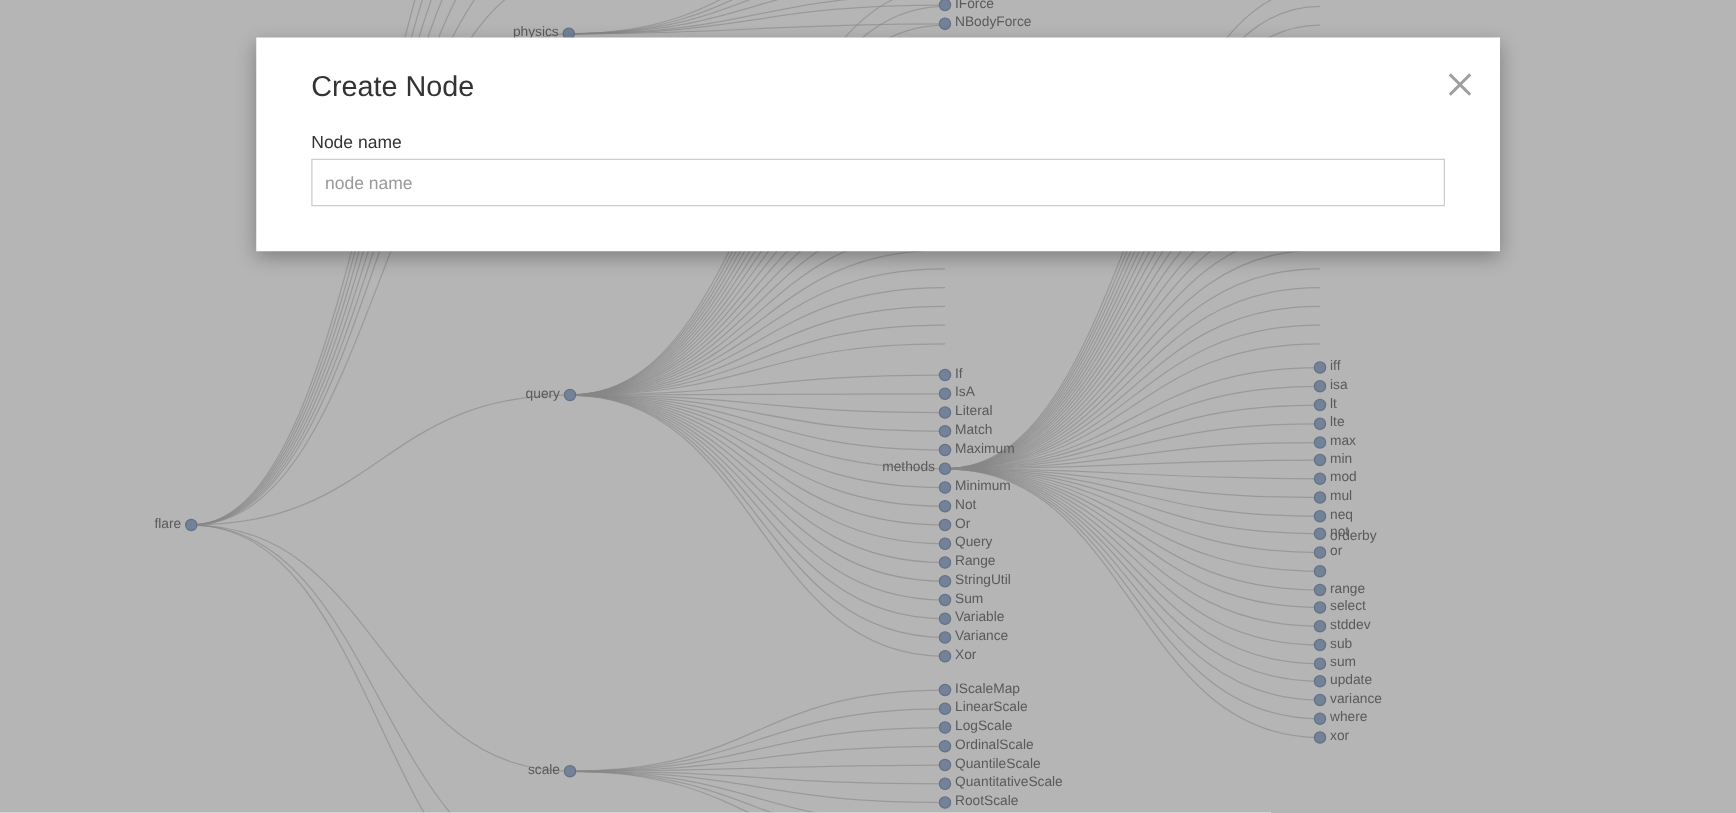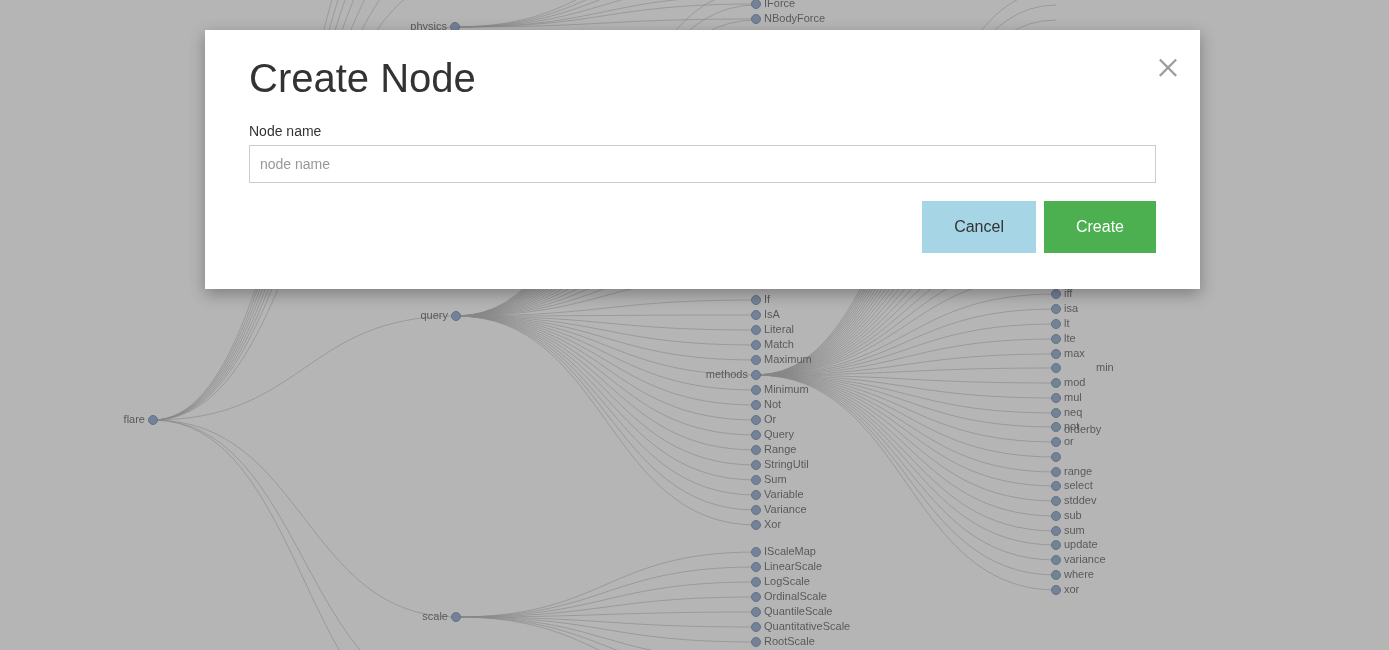--- a/index.html
+++ b/index.html
@@ -47,21 +47,21 @@
     .modal {
       position: absolute;
       left: 205px;
       top: 30px;
       width: 995px;
       background: #fff;
       box-shadow: 0 5px 15px rgba(0,0,0,0.3);
       padding: 26px 44px 36px 44px;
     }
     .modal-title {
-      font-size: 40px;
+      font-size: 23px;
       font-weight: 500;
       color: #333;
       margin-bottom: 22px;
     }
     .close-btn {
       position: absolute;
       right: 18px;
       top: 22px;
       width: 28px;
       height: 28px;
@@ -299,21 +299,21 @@
       <div class="node-label" style="left: 764px; top: 575px;">LogScale</div>
       <div class="node-label" style="left: 764px; top: 590px;">OrdinalScale</div>
       <div class="node-label" style="left: 764px; top: 605px;">QuantileScale</div>
       <div class="node-label" style="left: 764px; top: 620px;">QuantitativeScale</div>
       <div class="node-label" style="left: 764px; top: 635px;">RootScale</div>
       <div class="node-label" style="left: 1064px; top: 287px;">iff</div>
       <div class="node-label" style="left: 1064px; top: 302px;">isa</div>
       <div class="node-label" style="left: 1064px; top: 317px;">lt</div>
       <div class="node-label" style="left: 1064px; top: 332px;">lte</div>
       <div class="node-label" style="left: 1064px; top: 347px;">max</div>
-      <div class="node-label" style="left: 1096px; top: 361px; text-align: right;">min</div>
+      <div class="node-label" style="left: 1064px; top: 361px; text-align: right;">min</div>
       <div class="node-label" style="left: 1064px; top: 376px;">mod</div>
       <div class="node-label" style="left: 1064px; top: 391px;">mul</div>
       <div class="node-label" style="left: 1064px; top: 406px;">neq</div>
       <div class="node-label" style="left: 1064px; top: 420px;">not</div>
       <div class="node-label" style="left: 1064px; top: 435px;">or</div>
       <div class="node-label" style="left: 1064px; top: 423px;">orderby</div>
       <div class="node-label" style="left: 1064px; top: 465px;">range</div>
       <div class="node-label" style="left: 1064px; top: 479px;">select</div>
       <div class="node-label" style="left: 1064px; top: 494px;">stddev</div>
       <div class="node-label" style="left: 1064px; top: 509px;">sub</div>
@@ -329,17 +329,13 @@
 
 <div class="modal">
   <div class="close-btn">
     <svg viewBox="0 0 24 24">
         <path fill="currentColor" d="M18.3 5.71 12 12.01l-6.3-6.3L4.29 7.12l6.3 6.3-6.3 6.3 1.41 1.41 6.3-6.3 6.3 6.3 1.41-1.41-6.3-6.3 6.3-6.3z"></path>
       </svg>
   </div>
   <h1 class="modal-title">Create Node</h1>
   <div class="field-label">Node name</div>
   <input type="text" class="text-input" placeholder="node name" style="">
-  <div class="btn-row">
-    <button class="btn btn-cancel">Cancel</button>
-    <button class="btn btn-create">Create</button>
-  </div>
 </div>
 
 </body></html>

